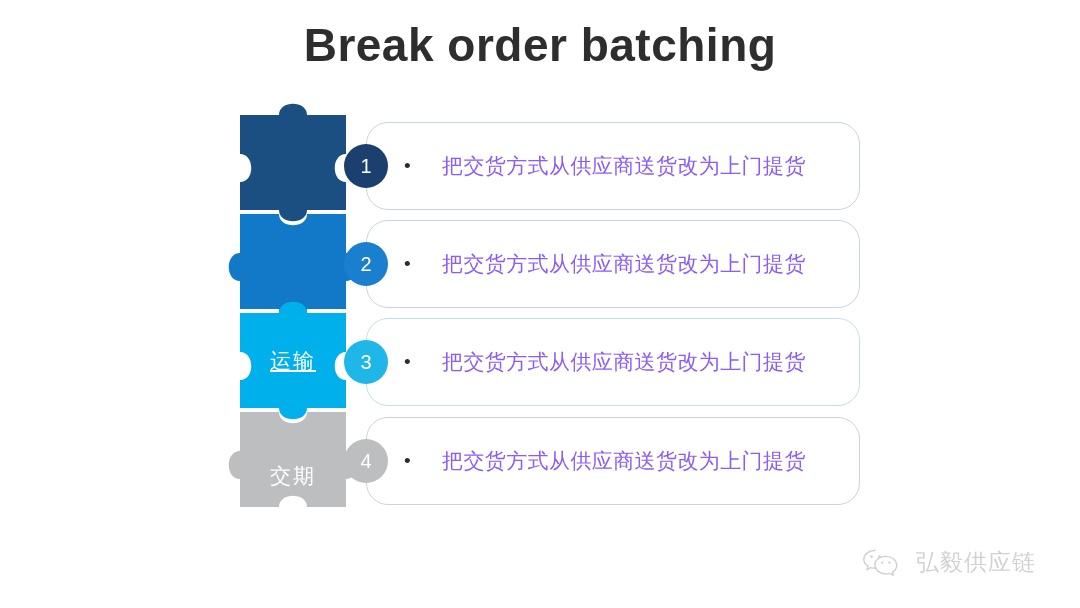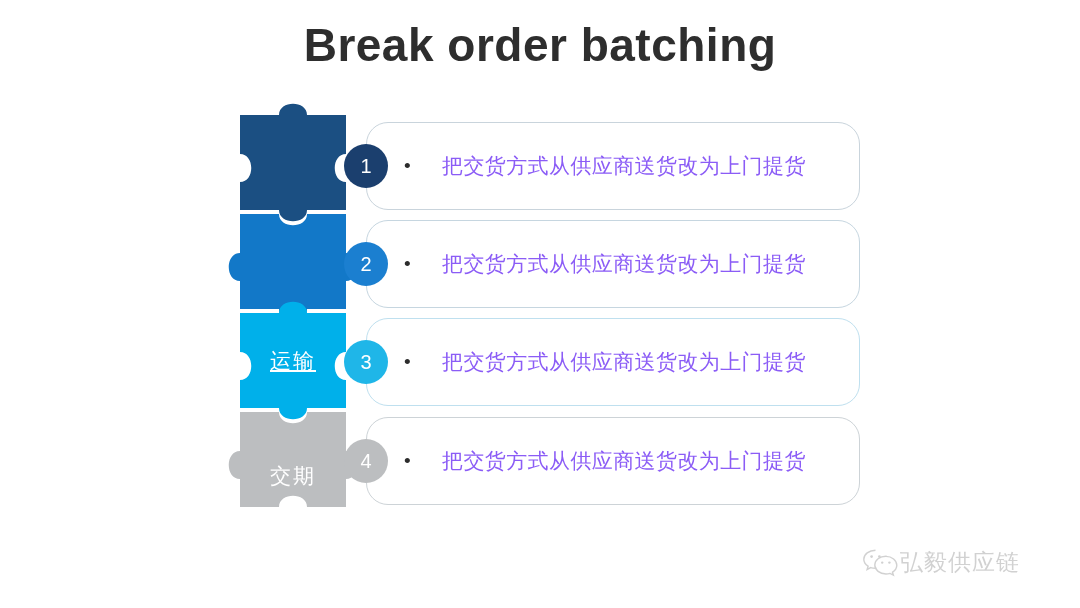--- a/index.html
+++ b/index.html
@@ -120,21 +120,21 @@
   }
 
   
   #watermark {
     position: absolute;
     left: 862px;
     top: 542px;
     height: 40px;
     display: flex;
     align-items: center;
-    gap: 0;
+    gap: 16px;
     opacity: 0.45;
   }
   #watermark-text {
     font-size: 23px;
     color: #9a9a9a;
     letter-spacing: 1px;
     white-space: nowrap;
   }
 </style>
 </head>

